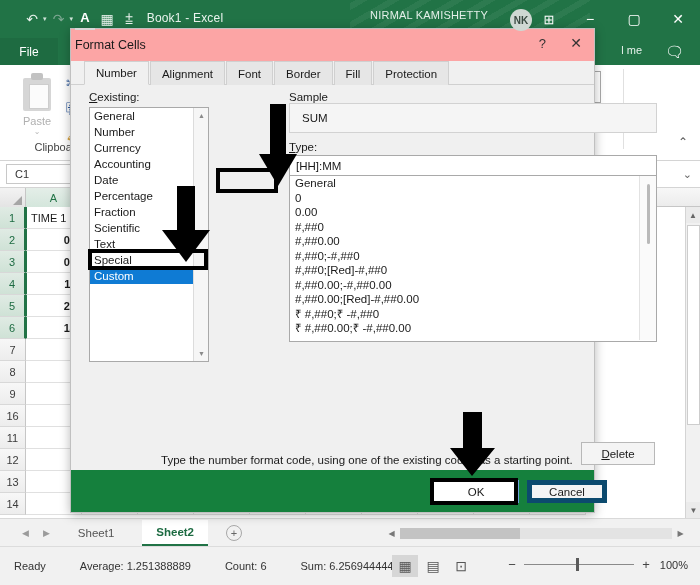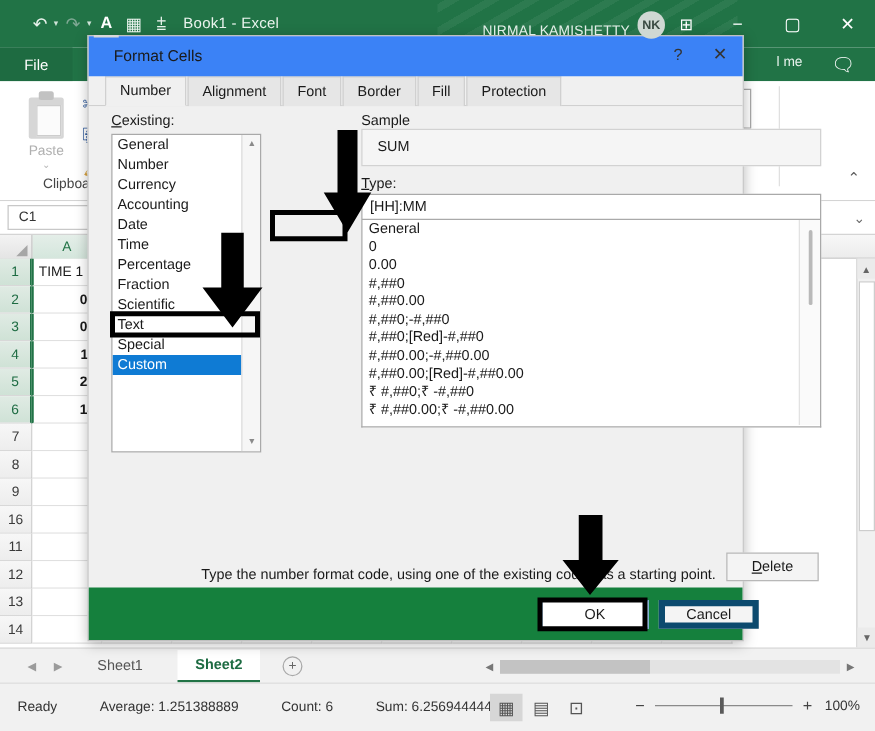--- a/index.html
+++ b/index.html
@@ -35,21 +35,21 @@
   }
   .qat-btn.dim { color: #7ea893; }
   .qat-caret { font-size: 7px; color: #cfe3d8; margin-left: -1px; }
   .qat-A { font-size: 13px; font-weight: bold; border-bottom: 2px solid #d8d8d8; line-height: 12px; color:#fff;}
   .title-text {
     position: absolute; left: 0; right: 0; top: 11px; text-align: center;
     font-size: 12px; color: #eaf4ee; letter-spacing: .2px; width: 700px;
     padding-right: 330px;
   }
   .user-area {
-    position: absolute; right: 168px; top: 9px; display: flex; align-items: flex-end; gap: 6px; z-index: 2;
+    position: absolute; right: 168px; top: 9px; display: flex; align-items: flex-start; gap: 22px; z-index: 2;
   }
   .user-name { font-size: 11px; color: #e3efe8; letter-spacing: .2px; }
   .avatar {
     width: 22px; height: 22px; border-radius: 50%;
     background: #cfd8d3; color: #3a4a42; font-size: 10px; font-weight: bold;
     display: flex; align-items: center; justify-content: center;
   }
   .win-ctrls { position: absolute; right: 0; top: 0; height: 38px; display: flex; align-items: center; z-index: 2;}
   .win-btn {
     width: 44px; height: 38px; display: flex; align-items: center; justify-content: center;
@@ -184,22 +184,22 @@
   .zm-track { width: 110px; height: 1px; background: #8a8a8a; position: relative; }
   .zm-thumb { position: absolute; left: 52px; top: -6px; width: 3px; height: 13px; background: #5a5a5a; }
   .zm-pct { font-size: 11px; color: #333; width: 30px; text-align: right; }
 
   
   #format-cells-dialog {
     position: absolute; left: 70px; top: 28px; width: 525px; height: 485px;
     background: #f0f0f0; border: 1px solid #c0c0c0; box-shadow: 0 2px 10px rgba(0,0,0,.28);
   }
   .dlg-title {
-    height: 32px; background: #3b82f6; display: flex; align-items: center;
-    padding-left: 20px; font-size: 12.5px; color: #1a1a1a; position: relative;
+    height: 32px; background: #fca5a5; display: flex; align-items: center;
+    padding-left: 4px; font-size: 12.5px; color: #1a1a1a; position: relative;
   }
   .dlg-help { position: absolute; right: 48px; top: 7px; font-size: 13px; color: #333; }
   .dlg-close { position: absolute; right: 12px; top: 6px; font-size: 14px; color: #333; }
 
   .dlg-tabs { display: flex; height: 24px; padding-left: 13px; background: #f0f0f0; border-bottom: 1px solid #d0d0d0; }
   .dlg-tab {
     padding: 0 11px; height: 24px; display: flex; align-items: center;
     font-size: 11.5px; color: #1a1a1a; background: #e6e6e6; border: 1px solid #d0d0d0; border-bottom: none;
     margin-right: 1px;
   }
@@ -603,21 +603,20 @@
   <div class="dlg-body">
     <div class="lbl cat-label"><u>C</u><span id="cat-label-rest">existing:</span></div>
 
     <div class="cat-list">
       <div class="cat-items" id="cat-items">
           <div class="cat-item">General</div>
           <div class="cat-item">Number</div>
           <div class="cat-item">Currency</div>
           <div class="cat-item">Accounting</div>
           <div class="cat-item">Date</div>
-          <div class="cat-item">Time</div>
           <div class="cat-item">Percentage</div>
           <div class="cat-item">Fraction</div>
           <div class="cat-item">Scientific</div>
           <div class="cat-item">Text</div>
           <div class="cat-item">Special</div>
           <div class="cat-item selected">Custom</div>
         </div>
       <div class="cat-scroll">
         <div class="cs-up">▲</div>
         <div class="cs-dn">▼</div>

